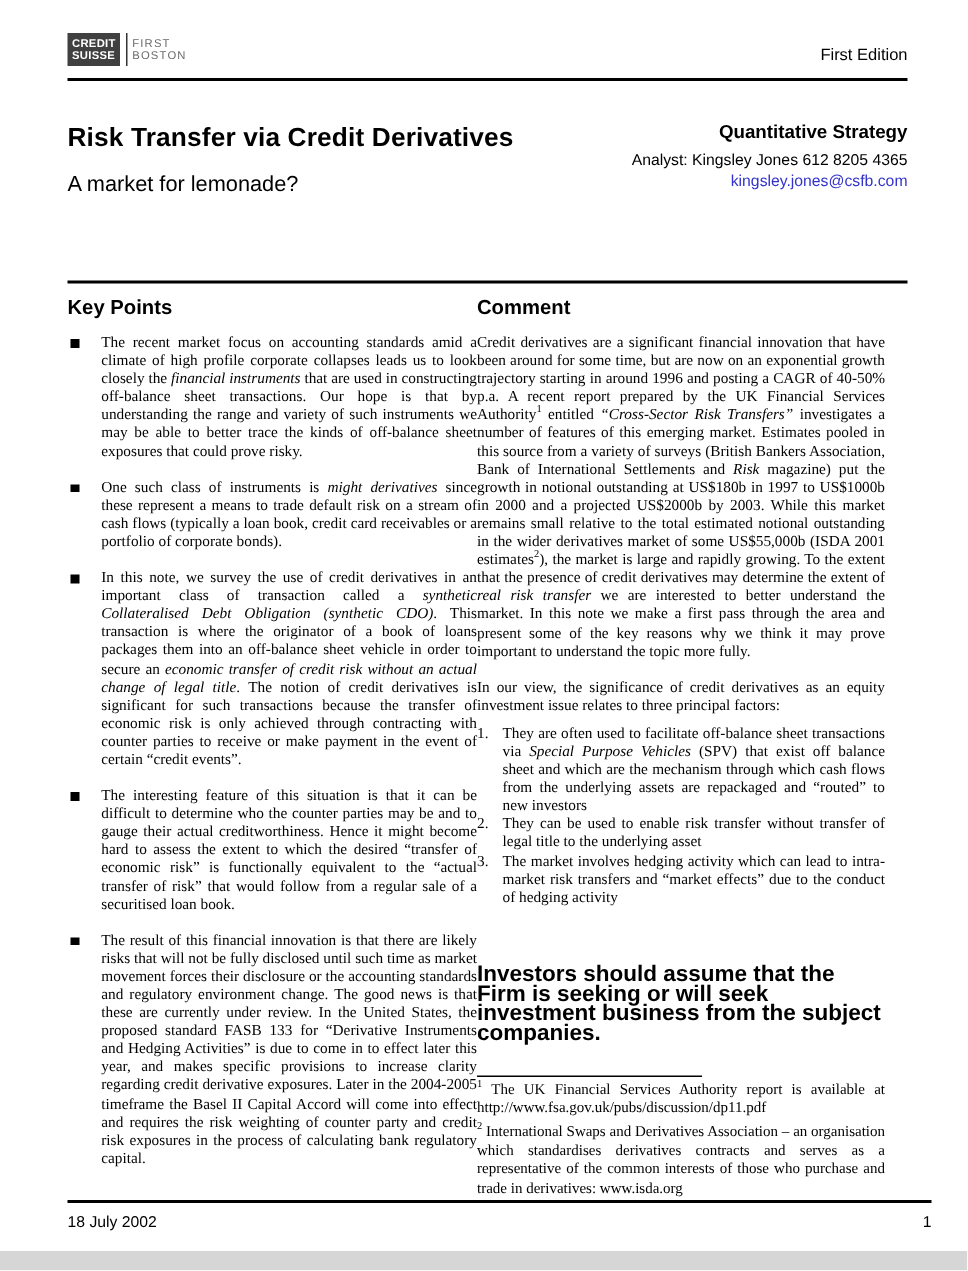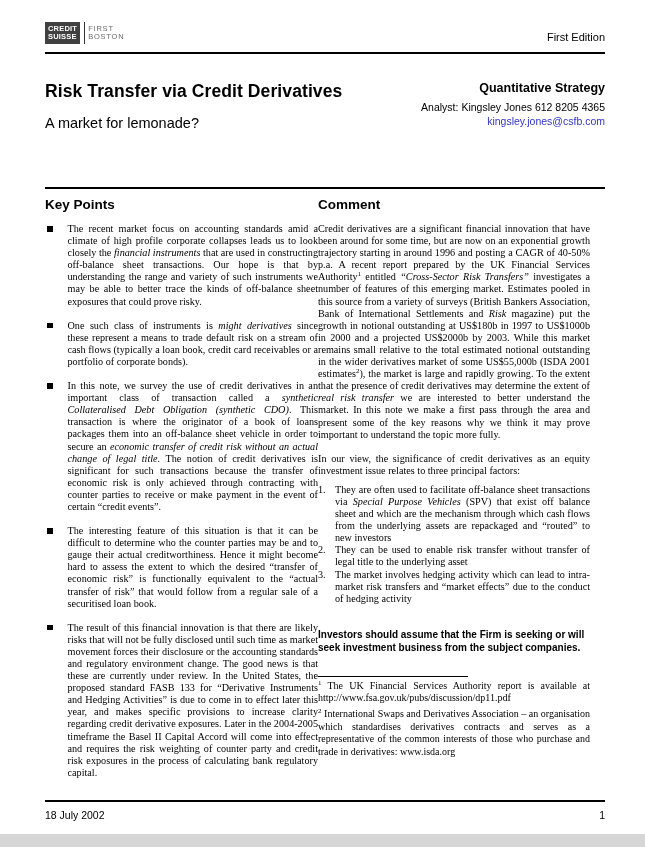--- a/index.html
+++ b/index.html
@@ -38,28 +38,28 @@
 
   .btxt,.para,.litxt,.num,.footnote{font-family:"Liberation Serif",serif;
       font-size:10.2px;line-height:12.1px;text-align:justify;margin:0;}
   .bullet{display:flex;margin-bottom:12px;}
   .sq{width:5.5px;height:5.5px;background:#000;flex:none;margin:3px 0 0 2px;}
   .btxt{margin-left:15px;}
   .para{margin-bottom:12px;}
   .li{display:flex;}
   .num{width:17px;flex:none;text-align:left;}
   .litxt{flex:1;}
-  .disclaimer{font-size:10px;line-height:13px;font-weight:bold;margin:23px 0 0;}
+  .disclaimer{font-size:15px;line-height:13px;font-weight:bold;margin:38px 0 0;}
   .fn-sep{width:150px;border-top:1px solid #000;margin-top:22px;}
   .footnote{font-size:10px;line-height:12.6px;margin-top:3px;}
   sup{font-size:7px;line-height:0;}
   i{font-style:italic;}
 
   
-  .footer{position:absolute;left:45px;right:40px;top:800px;border-top:2px solid #000;
+  .footer{position:absolute;left:45px;right:24px;top:800px;border-top:2px solid #000;
           padding-top:7px;display:flex;justify-content:space-between;font-size:10.5px;
           background:#fff;}
   .scan-strip{position:absolute;left:0;right:0;bottom:0;height:13px;background:#d6d6d6;}
 </style>
 </head>
 <body>
 
 <div class="page">
   <div class="inner">
 

